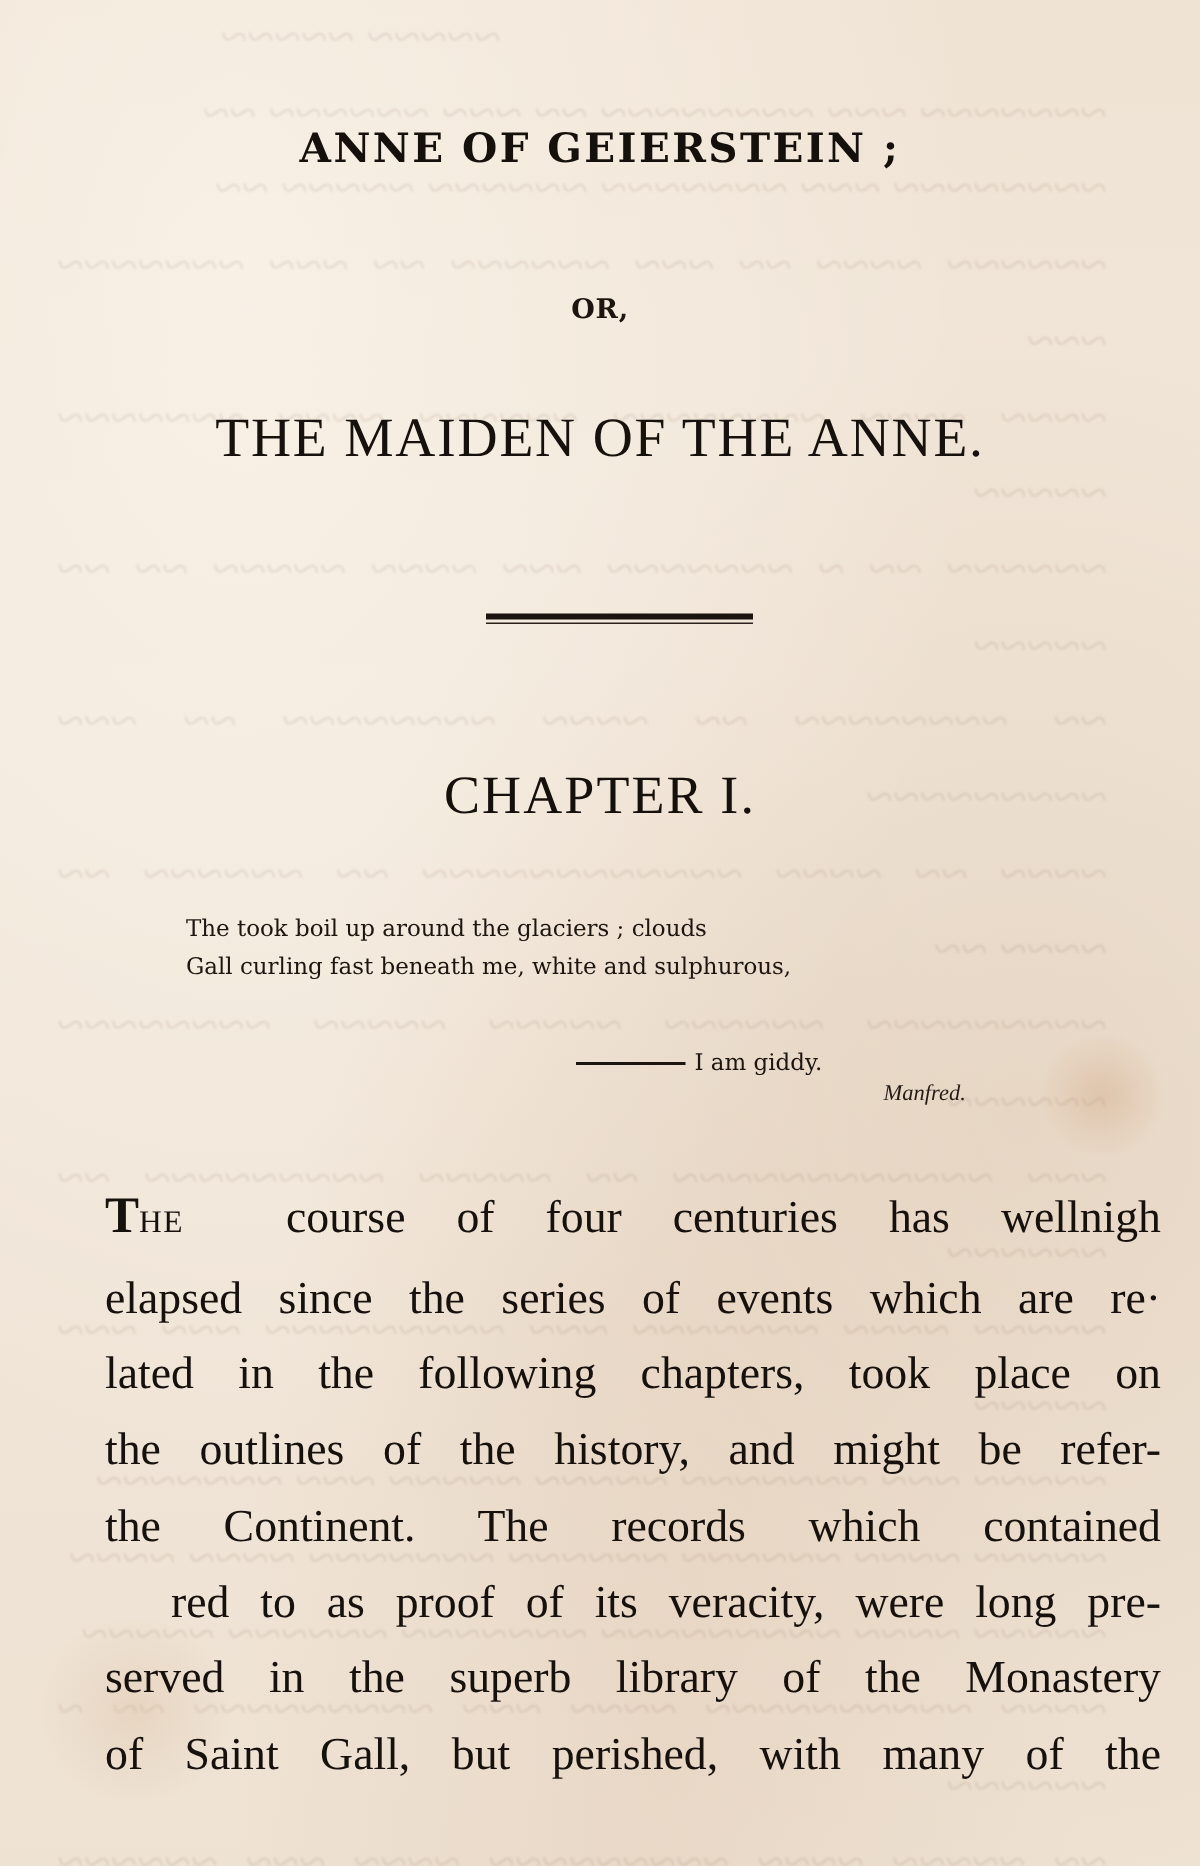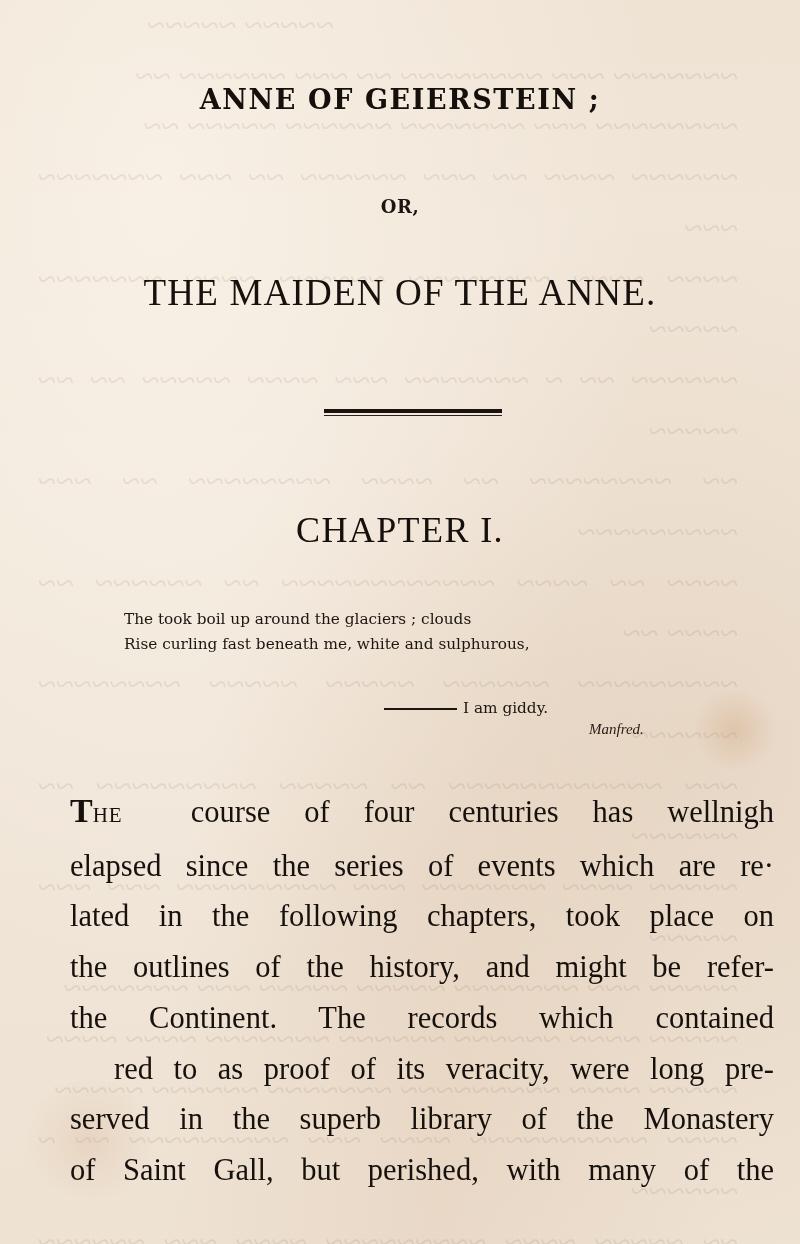--- a/index.html
+++ b/index.html
@@ -187,21 +187,21 @@
 
     <div class="rule">
       <div class="thick"></div>
       <div class="thin"></div>
     </div>
 
     <div class="chapter">CHAPTER I.</div>
 
     <div class="epigraph">
       <span class="line">The took boil up around the glaciers ; clouds</span>
-      <span class="line">Rise curling fast beneath me, white and sulphurous,</span>
+      <span class="line">Gall curling fast beneath me, white and sulphurous,</span>
       <span class="last"><span class="dash"></span><span>I am giddy.</span></span>
     </div>
     <div class="attribution">Manfred.</div>
 
     <div class="body-text">
       <span class="ln" style="display: block; word-spacing: 0px;"><span class="dropcap">T</span><span class="smallcaps">HE</span>&nbsp;&nbsp;<span>course of four centuries has wellnigh</span></span>
       <span class="ln" style="display: block; word-spacing: 0px;">elapsed since the series of events which are re·</span>
       <span class="ln" style="display: block; word-spacing: 0px;">lated in the following chapters, took place on</span>
       <span class="ln" style="display: block; word-spacing: 0px;">the outlines of the history, and might be refer-</span>
       <span class="ln" style="display: block; word-spacing: 0px;">the Continent.  The records which contained</span>

